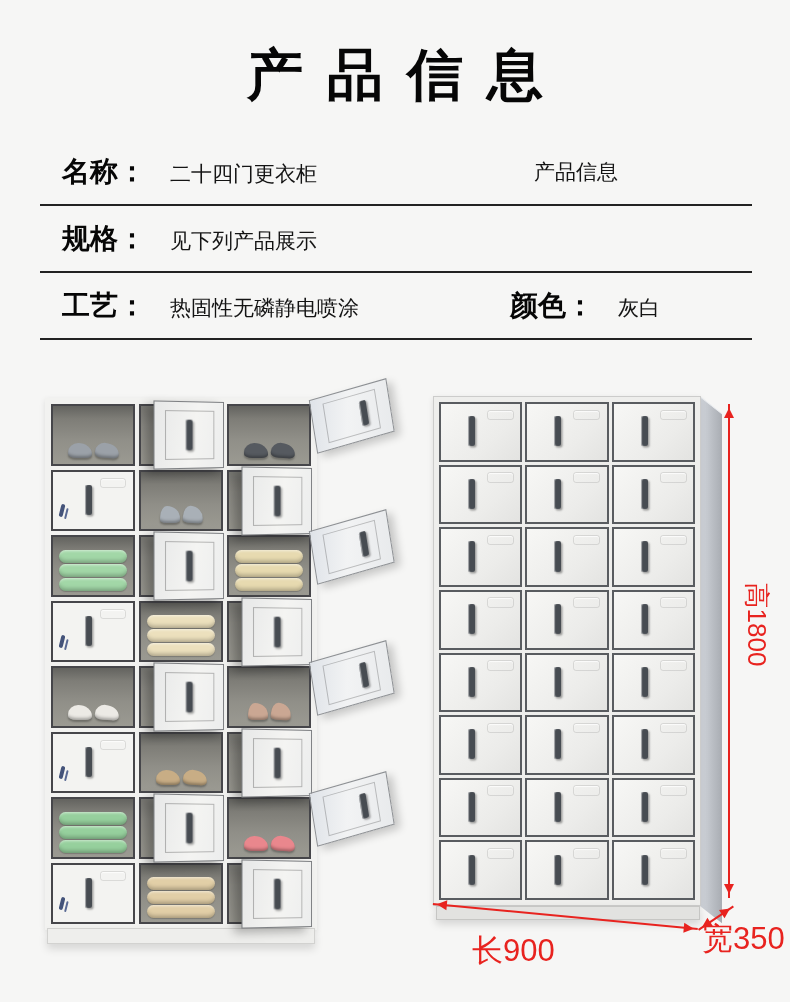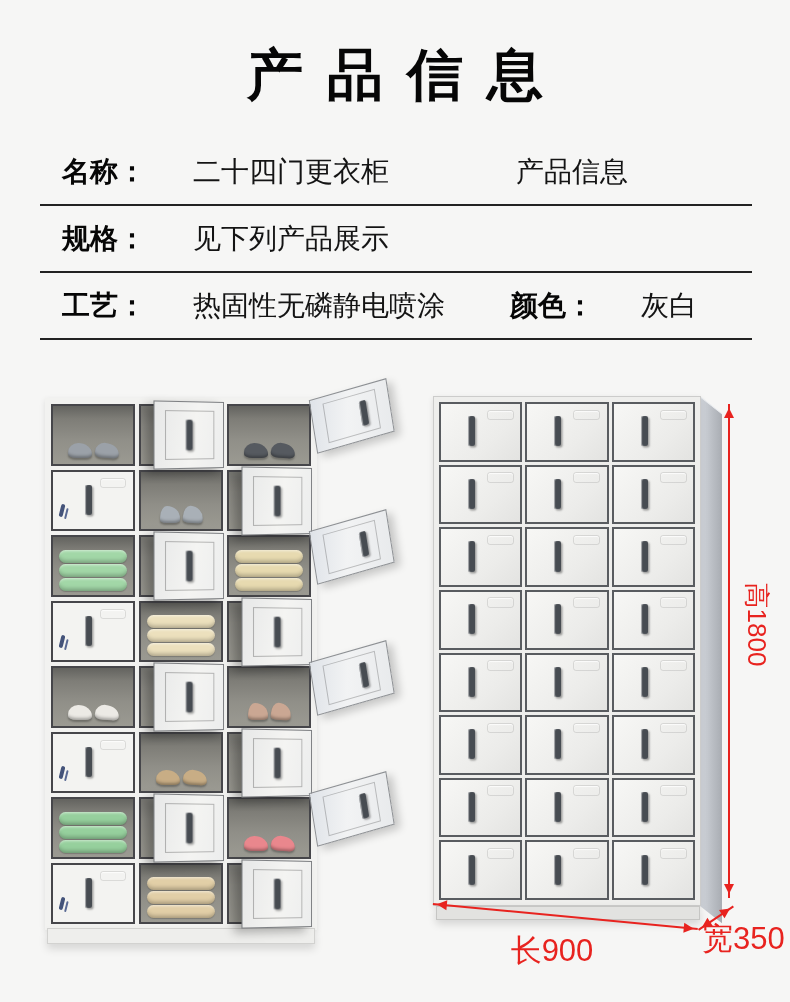--- a/index.html
+++ b/index.html
@@ -10,25 +10,25 @@
     background:#f6f6f5; font-family:"Liberation Sans","DejaVu Sans",sans-serif; color:#111;
   }
   
   .title{
     position:absolute; top:38px; left:0; width:790px; text-align:center;
     font-size:56px; font-weight:900; letter-spacing:24px; text-indent:24px; color:#060606;
   }
   
   .specs{ position:absolute; top:139px; left:40px; width:712px; }
   .spec-row{ display:flex; align-items:center; height:67px; border-bottom:2px solid #222; padding-left:22px; }
-  .spec-cell{ display:flex; align-items:baseline;gap:41px; }
+  .spec-cell{ display:flex; align-items:baseline; }
   .spec-cell.left{ flex:0 0 448px; }
   .spec-cell.right{ flex:1; }
   .spec-label{ font-size:28px; font-weight:700; color:#060606; }
-  .spec-value{ font-size:28px; font-weight:400; margin-left:6px; color:#141414; }
+  .spec-value{ font-size:21px; font-weight:400; margin-left:24px; color:#141414; }
   
   .display-area{ position:absolute; left:0; top:360px; width:790px; height:642px; }
 
   
   .left-locker{ position:absolute; left:45px; top:38px; width:272px; height:532px; }
   .l-grid{
     position:absolute; inset:0; background:#f2f2f0; padding:4px;
     display:grid; grid-template-columns:repeat(3,1fr); grid-template-rows:repeat(8,1fr);
     box-shadow:0 2px 6px rgba(0,0,0,0.10);
   }
@@ -93,21 +93,21 @@
     border:5px solid transparent; border-top:10px solid var(--red); }
   .dim-hline{ position:absolute; height:0; border-top:2px solid var(--red); transform-origin:left top; }
   .dim-hline::before{ content:''; position:absolute; left:-1px; top:-6px;
     border:5px solid transparent; border-right:10px solid var(--red); }
   .dim-hline::after{ content:''; position:absolute; right:-1px; top:-6px;
     border:5px solid transparent; border-left:10px solid var(--red); }
   .dim-length-line{ left:433px; top:543px; width:266px; transform:rotate(5.4deg); }
   .dim-width-line{ left:698px; top:569px; width:42px; transform:rotate(-34deg); }
   .height-label{ left:690px; top:247px; width:132px; text-align:center; font-size:26px;
     transform:rotate(90deg); }
-  .length-label{ left:472px; top:570px; width:160px; text-align:center; font-size:31px; }
+  .length-label{ left:472px; top:570px; width:160px; text-align:left; font-size:31px; }
   .width-label{ left:702px; top:558px; width:90px; text-align:left; font-size:31px; }
 </style>
 </head>
 <body>
 
 <div class="page">
 
   <h1 class="title">产品信息</h1>
 
   <div class="specs">

